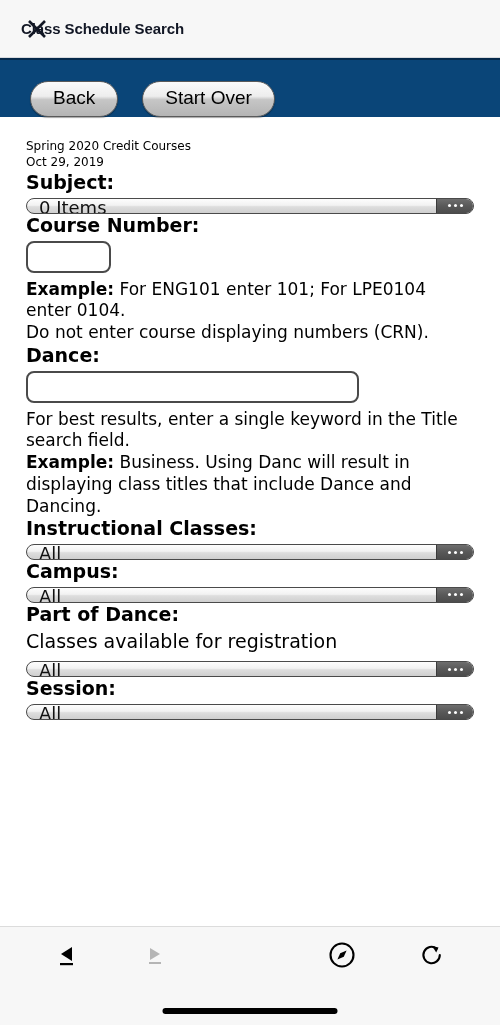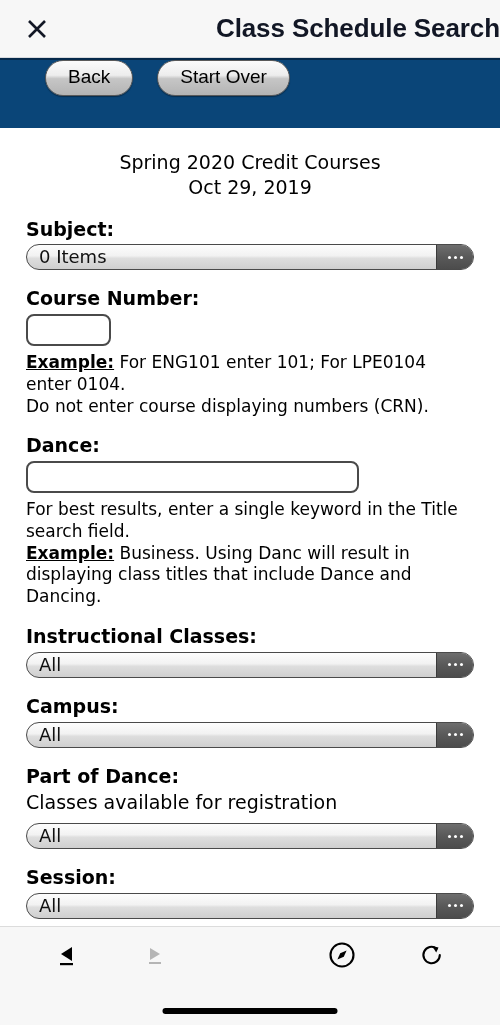--- a/index.html
+++ b/index.html
@@ -33,37 +33,37 @@
     width: 26px;
     height: 26px;
     display: flex;
     align-items: center;
     justify-content: center;
     cursor: pointer;
   }
   .close-btn svg { display: block; }
   .modal-title {
     width: 100%;
-    text-align: right;
-    font-size: 26px;
+    text-align: left;
+    font-size: 15px;
     font-weight: bold;
     color: #121725;
     font-family: "Liberation Sans", sans-serif;
     letter-spacing: -0.1px;
     margin-left: 21px;
   }
 
   
   .nav-bar {
-    height: 70px;
+    height: 59px;
     background: #0a4578;
     border-top: 2px solid #06294b;
     display: flex;
-    align-items: flex-start;
-    padding-left: 45px;
+    align-items: flex-end;
+    padding-left: 30px;
     box-sizing: border-box;
     gap: 24px;
   }
   .pill-btn {
     border: 1px solid #5a5a5a;
     border-radius: 20px;
     background: linear-gradient(180deg, #fbfbfb 0%, #ededed 42%, #c6c6c6 52%, #b4b4b4 100%);
     color: #000000;
     font-size: 19px;
     font-family: "Liberation Sans", sans-serif;
@@ -76,62 +76,62 @@
 
   
   .form-body {
     padding: 0 26px;
     position: relative;
     height: 795px;
     overflow: hidden;
     box-sizing: border-box;
   }
   .term-block {
-    text-align: center;
-    font-size: 19px;
+    text-align: left;
+    font-size: 12px;
     color: #000;
     line-height: 1.33;
     padding-top: 22px;
     white-space: nowrap;
   }
   .field-label {
     font-size: 19px;
     font-weight: bold;
     color: #000;
-    margin-top: 17px;
     margin-bottom: 4px;
     line-height: 1.2;
   }
   .field-label.tight { }
   .help-text {
     font-size: 17px;
     color: #000;
     line-height: 1.28;
     margin: 0;
   }
-  .help-text b { font-weight: bold; text-decoration: underline; }
+  .help-text b { font-weight: bold; }
   .plain-sub {
     font-size: 19px;
     color: #000;
     line-height: 1.25;
     margin-bottom: 8px;
   }
 
   
   .select-widget {
     position: relative;
-    height: 26px;
+    height: 16px;
     border: 1px solid #4a4a4a;
     border-radius: 15px;
     background: linear-gradient(180deg, #fdfdfd 0%, #f2f2f2 45%, #dedede 55%, #cfcfcf 100%);
     display: flex;
-    align-items: center;
+    align-items: flex-start;
     overflow: hidden;
     cursor: pointer;
     box-sizing: border-box;
+    text-decoration: underline;
   }
   .select-value {
     flex: 1;
     padding-left: 12px;
     font-size: 18px;
     color: #111;
     line-height: 1;
     white-space: nowrap;
     overflow: hidden;
   }

